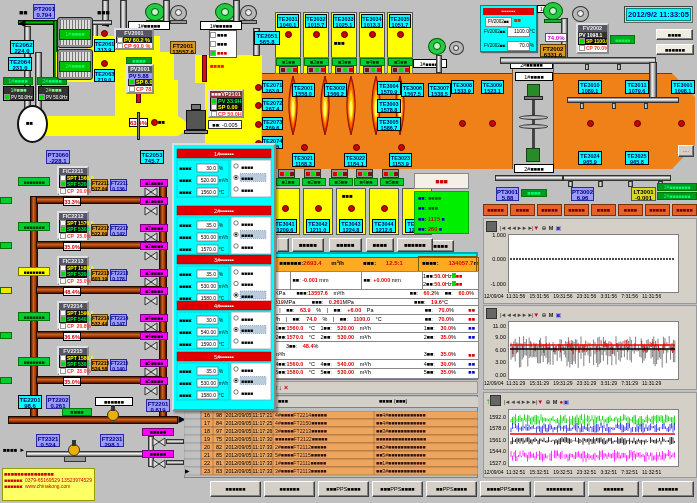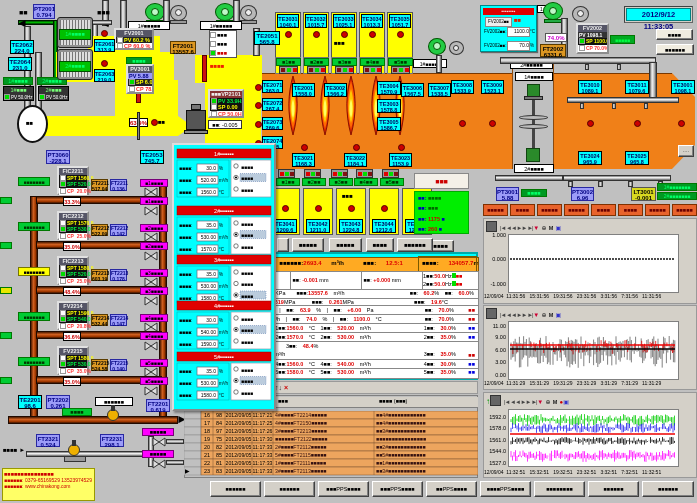--- a/index.html
+++ b/index.html
@@ -392,21 +392,21 @@
  <div style="position:absolute;left:26px;top:21px;width:21px;height:8px;background:#fff;border:1px solid #888;font-size:5px;text-align:right;line-height:7px">1100.0</div>
  <div style="position:absolute;left:49px;top:23px;font-size:4.5px;color:#000">°C</div>
  <div style="position:absolute;left:3px;top:37px;font-size:4.5px;color:#000">FV2002■■:</div>
  <div style="position:absolute;left:26px;top:35px;width:21px;height:8px;background:#fff;border:1px solid #888;font-size:5px;text-align:right;line-height:7px">70.0</div>
  <div style="position:absolute;left:49px;top:37px;font-size:4.5px;color:#000">%</div>
 </div>
 
 <div class="wl a" style="left:537px;top:5px;width:9px;height:8px;font-size:5px;line-height:7px">1</div>
 
 <div class="a" style="left:624px;top:6px;width:69px;height:17px;background:#d4d0c8;border:1px solid #666;border-top-color:#404040;border-left-color:#404040"></div>
-<div class="a" style="left:626px;top:8px;width:65px;height:13px;background:#00ffff;border:1px solid #008080;color:#000080;font-size:7.5px;font-weight:bold;text-align:center;line-height:12px">2012/9/12 11:33:05</div>
+<div class="a" style="left:626px;top:8px;width:65px;height:13px;background:#00ffff;border:1px solid #008080;color:#000080;font-size:7.5px;font-weight:bold;text-align:center;line-height:12px">2012/9/2 11:33:05</div>
 
 <div class="btn a" style="left:656px;top:29px;width:37px;height:11px;line-height:10px;font-size:5.5px;background:#f0ece0">■■■■</div>
 
 <div class="btn a" style="left:656px;top:44px;width:38px;height:11px;line-height:10px;font-size:5.5px;background:#f0ece0">■■■■■■</div>
 
 <div class="a" style="left:543px;top:2px;width:20px;height:18px;background:#22cc44;border:1px solid #005500;border-radius:50%"></div>
 <div class="a" style="left:549px;top:7px;width:8px;height:8px;background:#bff7c8;border:1px solid #005500;border-radius:50%"></div>
 <div class="a" style="left:544px;top:19px;width:18px;height:4px;background:#22aa44;border:1px solid #005500"></div>
 
 <div class="a" style="left:572px;top:6px;width:17px;height:16px;background:#b8b8b8;border:1px solid #333;border-radius:50%"></div>

